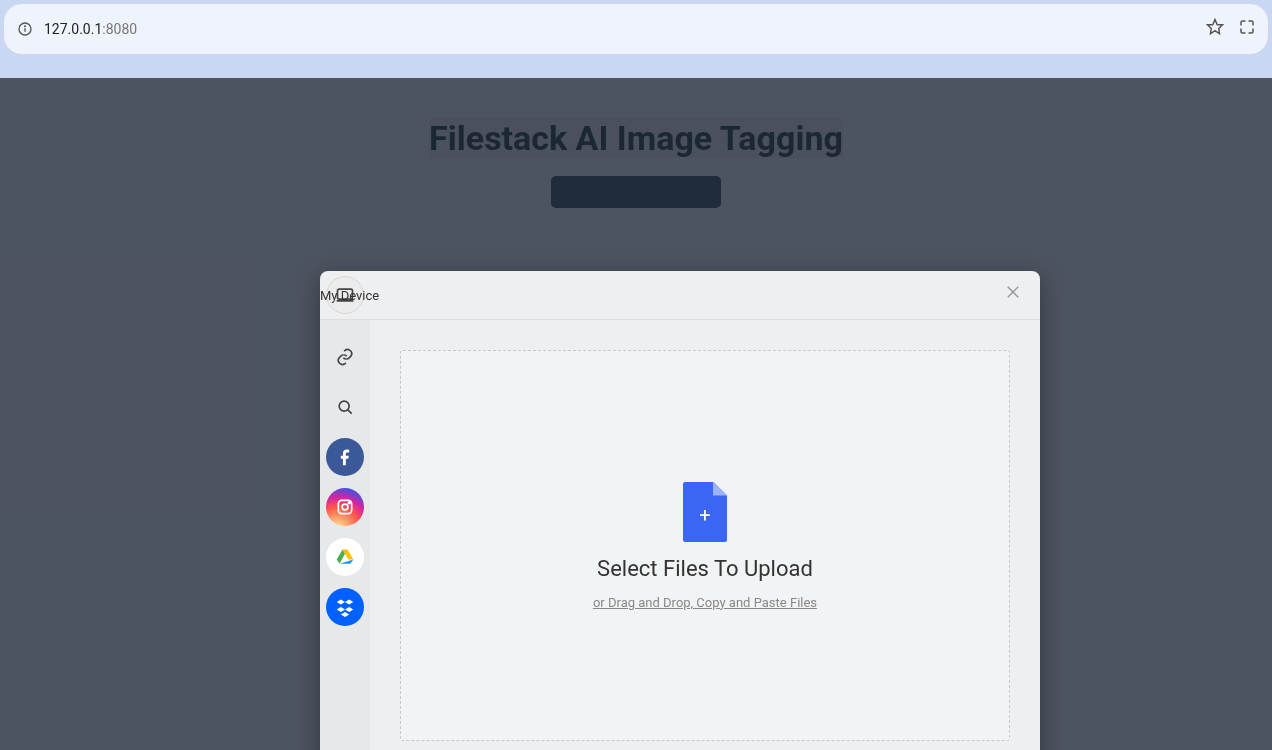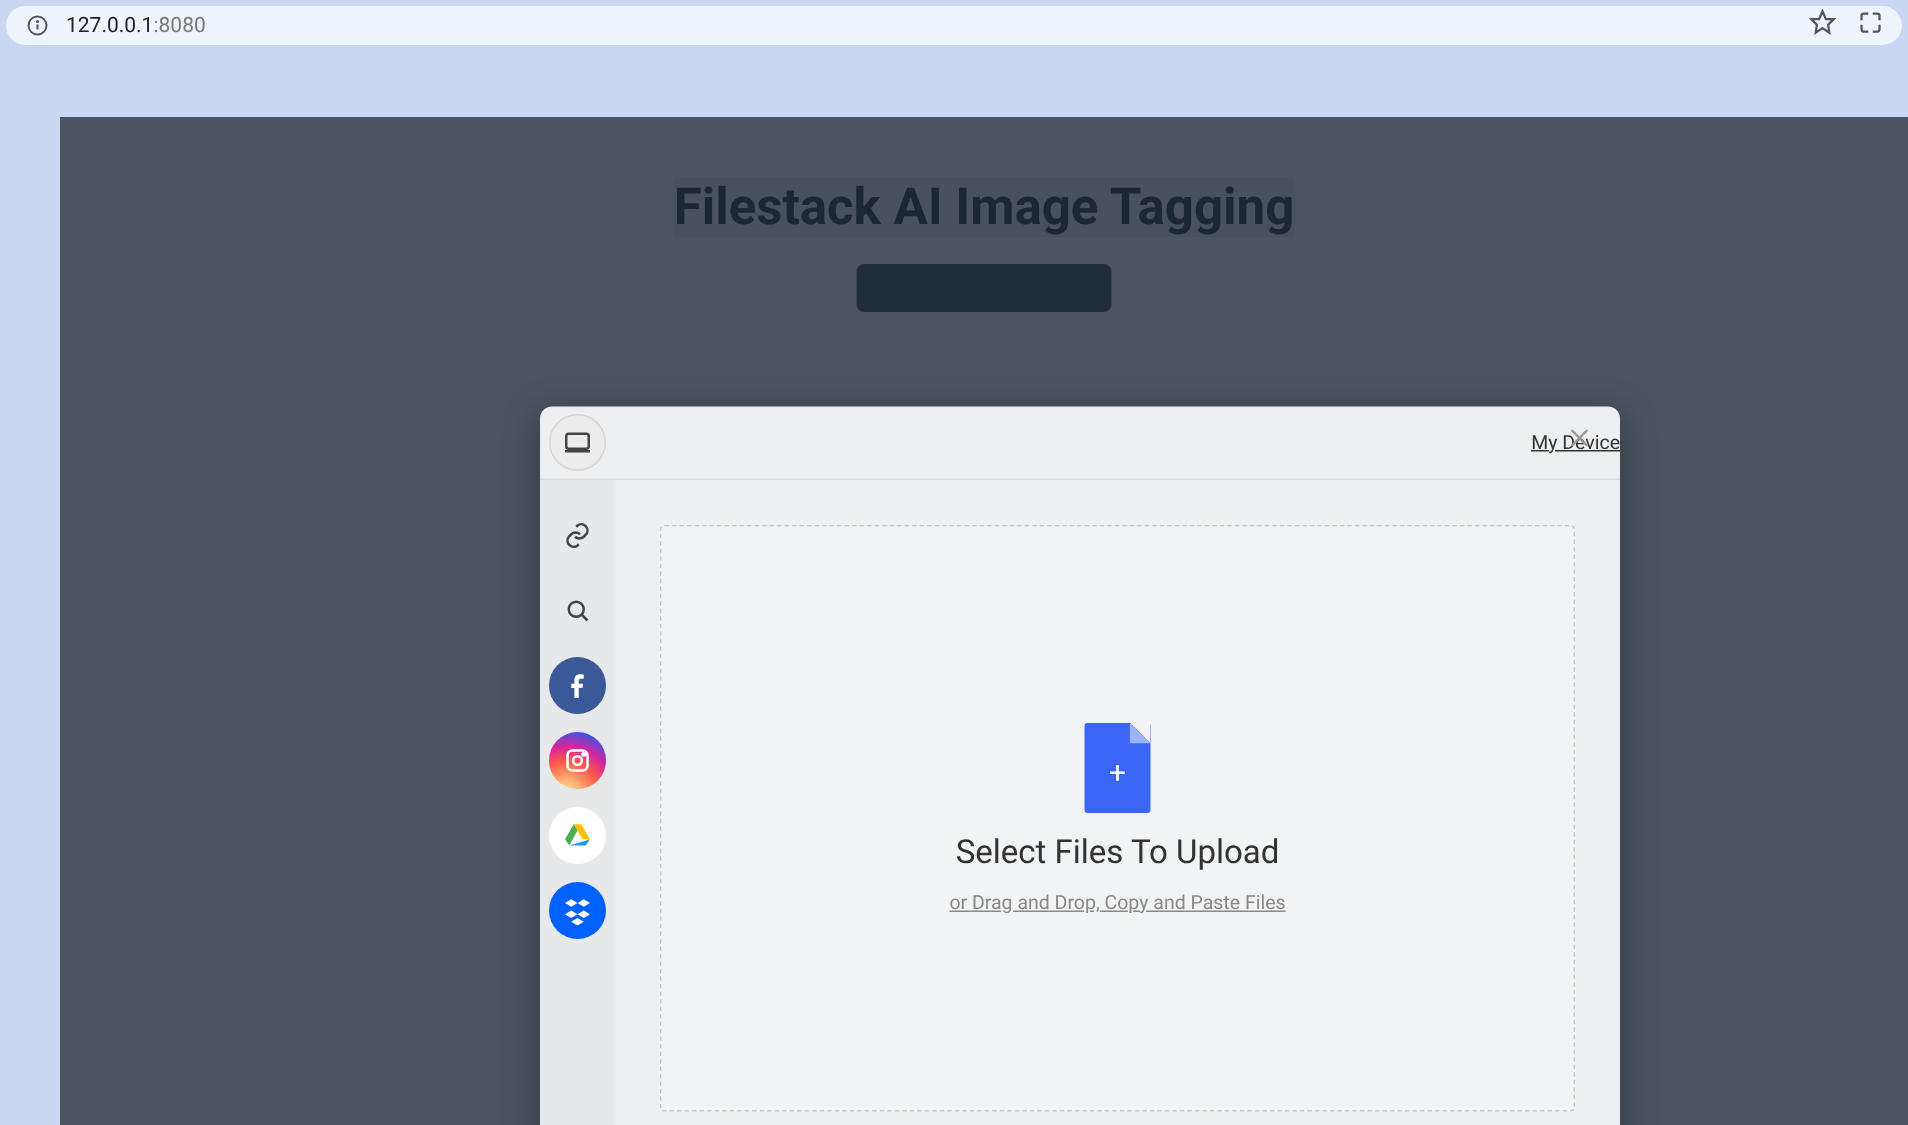--- a/index.html
+++ b/index.html
@@ -1,36 +1,36 @@
 <!DOCTYPE html>
 <html><head>
 <meta charset="utf-8">
 <style>
   * { box-sizing: border-box; margin: 0; padding: 0; }
   html, body { width: 1272px; height: 750px; font-family: -apple-system, BlinkMacSystemFont, "Segoe UI", Roboto, Arial, sans-serif; overflow: hidden; }
   body { background: #cad7f3; }
 
   
   .address-bar {
-    position: absolute; top: 4px; left: 4px; right: 4px; height: 26px;
+    position: absolute; top: 4px; left: 4px; right: 4px; height: 50px;
     background: #eef3fc; border-radius: 18px; display: flex; align-items: center;
     padding: 0 12px; color: #222;
   }
   .addr-info-icon {
     width: 18px; height: 18px; margin-right: 10px; display:flex; align-items:center; justify-content:center;
   }
   .addr-info-icon svg { width:16px; height:16px; }
   .addr-text { font-size: 14px; color: #222; }
   .addr-dim { color: #777; }
   .addr-right { margin-left: auto; display:flex; align-items:center; gap:14px; color:#555; }
   .addr-right svg { width:18px; height:18px; }
 
   
   .page-area {
-    position:absolute; top:78px; left:0; right:0; bottom:0; background:#c6d3f0;margin-left:40px;
+    position:absolute; top:78px; left:0; right:0; bottom:0; background:#c6d3f0;
   }
   .page-dim {
     position:absolute; inset:0; background:rgba(30,34,42,0.72);
   }
   .page-title {
     position:absolute; top:40px; left:0; right:0; text-align:center; font-size:34px;
     font-weight:700; color:#16324f; pointer-events:none;
   }
   .page-title span { background: rgba(160,170,200,0.35); }
   .upload-btn-shadow {
@@ -42,21 +42,21 @@
   .modal {
     position:absolute; top:193px; left:320px; width:720px; height:500px;
     background:#eeeff0; border-radius:8px; box-shadow:0 6px 24px rgba(0,0,0,.35);
     display:flex; flex-direction:column; overflow:hidden;
   }
   .modal-header {
     height:49px; border-bottom:1px solid #ddd; display:flex; align-items:center;
     position:relative;
   }
   .modal-title {
-    position:absolute; left:0; right:0; text-align:right; font-size:13px; color:#333;text-decoration:underline;
+    position:absolute; left:0; right:0; text-align:left; font-size:13px; color:#333;
   }
   .close-btn {
     position:absolute; right:12px; top:12px; width:24px; height:24px; cursor:pointer;
     color:#999;
   }
   .close-btn svg { width:18px; height:18px; }
 
   .modal-body { flex:1; display:flex; min-height:0; }
 
   .sidebar {

